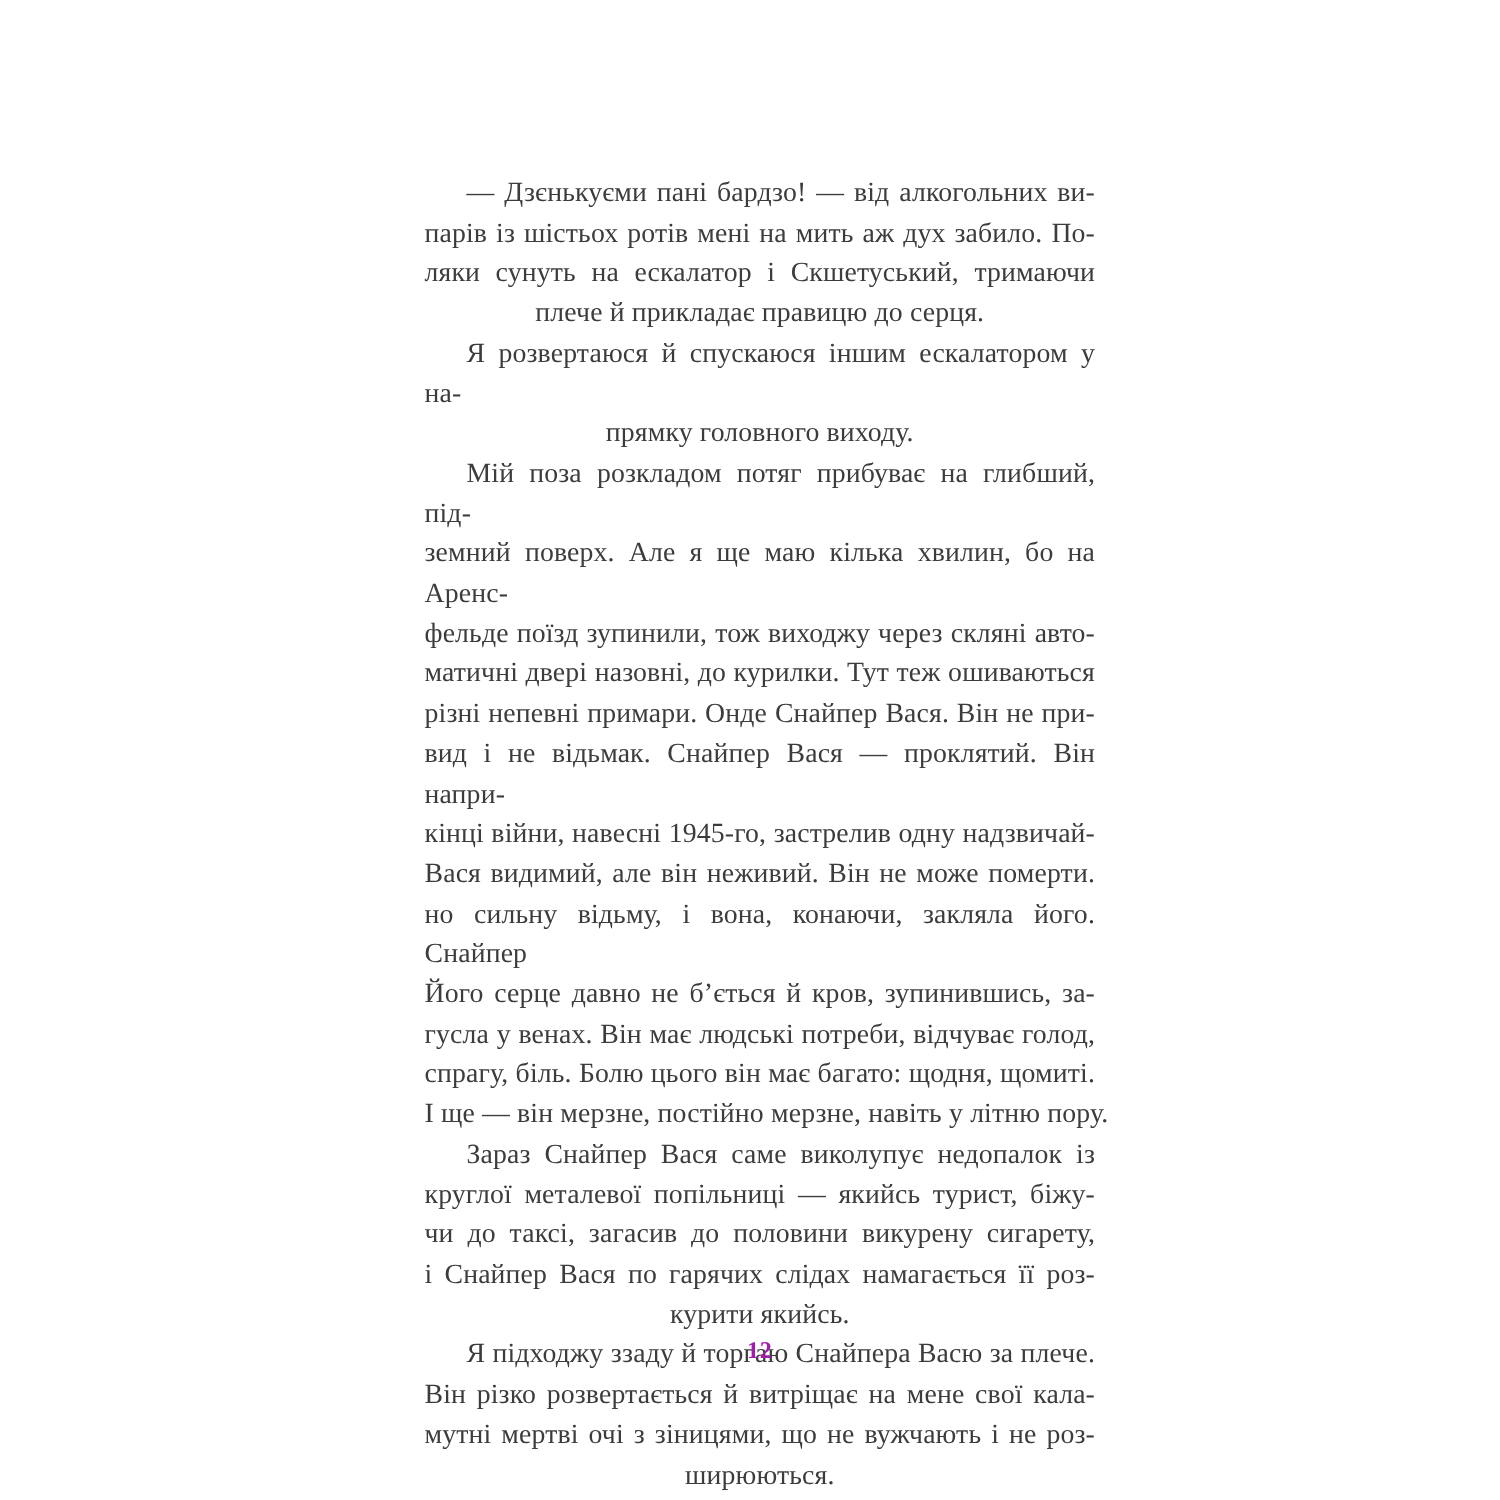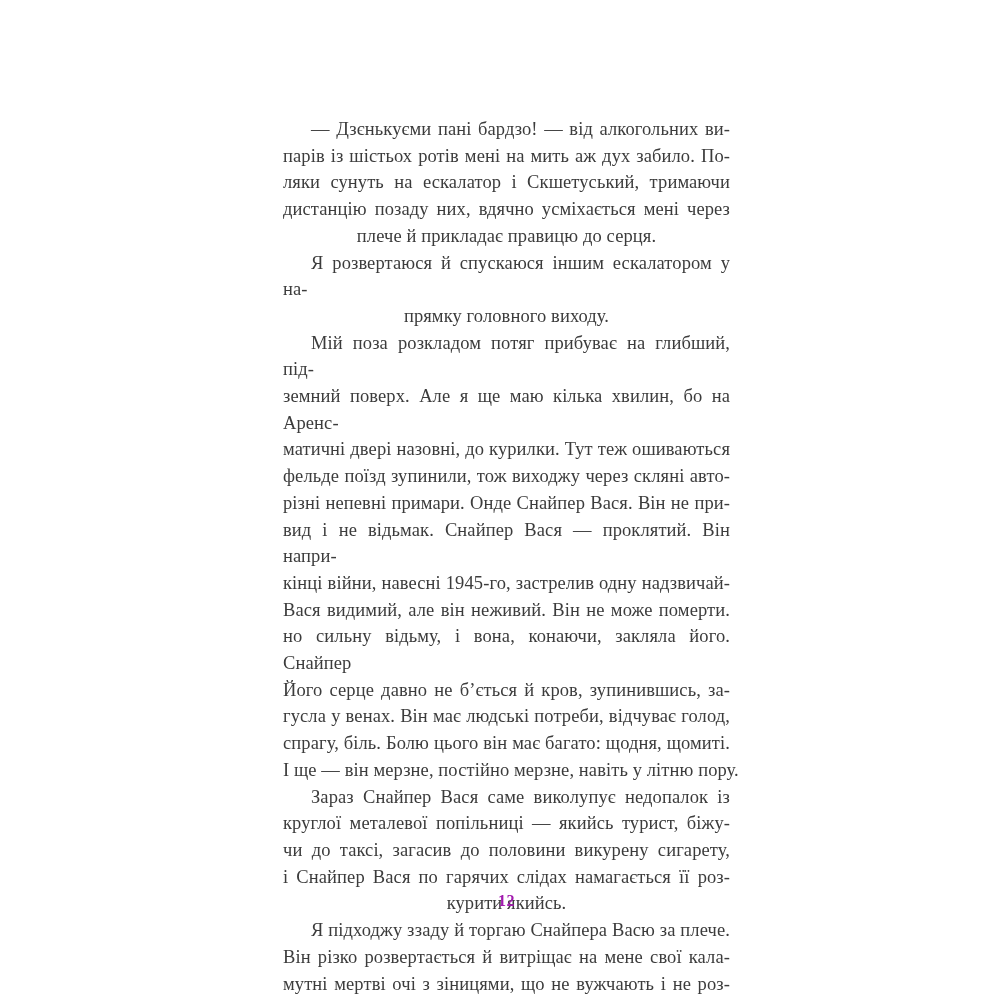--- a/index.html
+++ b/index.html
@@ -63,34 +63,33 @@
 </head>
 <body>
 
 <div class="book-page">
   <div class="text-block">
 
     <div class="paragraph">
       <div class="ln j first">— Дзєнькуєми пані бардзо! — від алкогольних ви-</div>
       <div class="ln j">парів із шістьох ротів мені на мить аж дух забило. По-</div>
       <div class="ln j">ляки сунуть на ескалатор і Скшетуський, тримаючи</div>
-      <div class="ln j">дистанцію позаду них, вдячно усміхається мені через</div>
       <div class="ln">плече й прикладає правицю до серця.</div>
     </div>
 
     <div class="paragraph">
       <div class="ln j first">Я розвертаюся й спускаюся іншим ескалатором у на-</div>
       <div class="ln">прямку головного виходу.</div>
     </div>
 
     <div class="paragraph">
       <div class="ln j first">Мій поза розкладом потяг прибуває на глибший, під-</div>
       <div class="ln j">земний поверх. Але я ще маю кілька хвилин, бо на Аренс-</div>
+      <div class="ln j">фельде поїзд зупинили, тож виходжу через скляні авто-</div>
       <div class="ln j">матичні двері назовні, до курилки. Тут теж ошиваються</div>
-      <div class="ln j">фельде поїзд зупинили, тож виходжу через скляні авто-</div>
       <div class="ln j">різні непевні примари. Онде Снайпер Вася. Він не при-</div>
       <div class="ln j">вид і не відьмак. Снайпер Вася — проклятий. Він напри-</div>
       <div class="ln j">кінці війни, навесні 1945-го, застрелив одну надзвичай-</div>
       <div class="ln j">Вася видимий, але він неживий. Він не може померти.</div>
       <div class="ln j">но сильну відьму, і вона, конаючи, закляла його. Снайпер</div>
       <div class="ln j">Його серце давно не б’ється й кров, зупинившись, за-</div>
       <div class="ln j">гусла у венах. Він має людські потреби, відчуває голод,</div>
       <div class="ln j">спрагу, біль. Болю цього він має багато: щодня, щомиті.</div>
       <div class="ln">І ще — він мерзне, постійно мерзне, навіть у літню пору.</div>
     </div>

